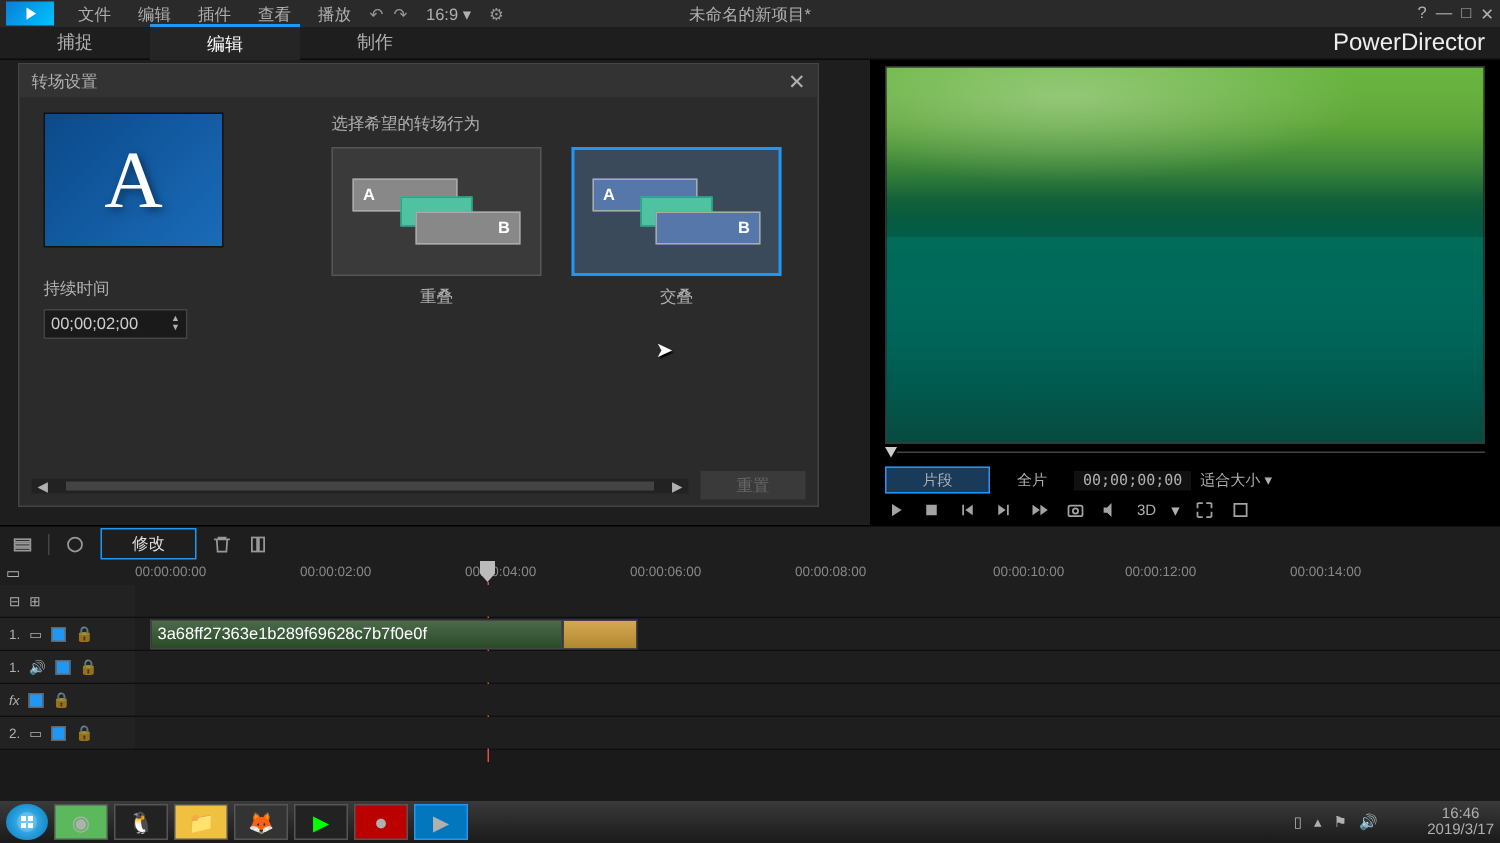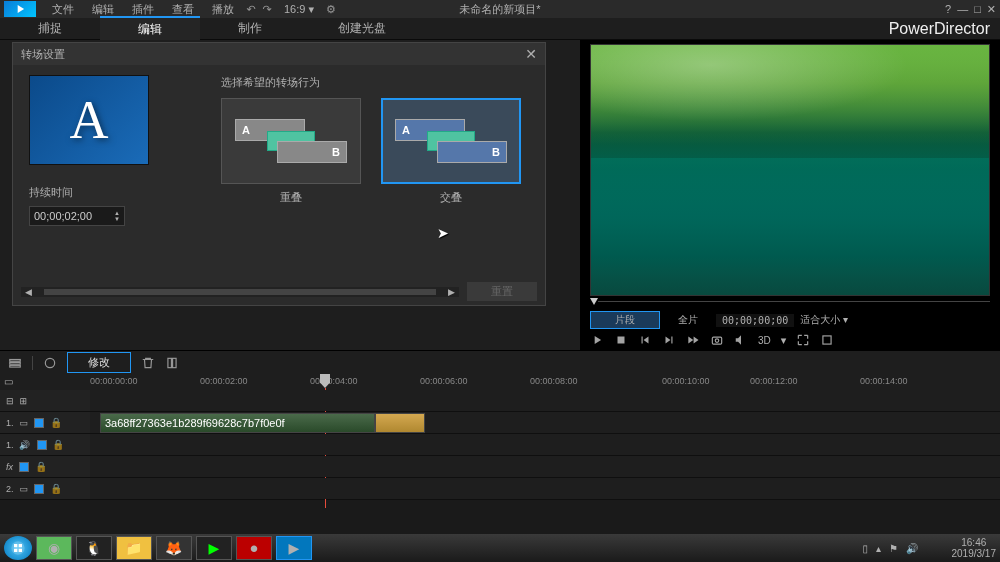--- a/index.html
+++ b/index.html
@@ -19,21 +19,21 @@
 .tab { padding: 3px 38px; cursor: pointer; font-size: 12px; }
 .tab.active { border-top: 2px solid #2196f3; background: #252525; color: #fff; }
 .brand { margin-left: auto; margin-right: 10px; font-size: 16px; color: #eee; }
 
 
 .main { display: flex; height: 310px; }
 .left-panel { flex: 1; background: #1e1e1e; position: relative; }
 .right-panel { width: 420px; background: #000; display: flex; flex-direction: column; padding: 4px 10px 0 10px; }
 
 
-.dialog { position: absolute; left: 12px; top: 2px; width: 534px; height: 264px; background: #2b2b2b; border: 1px solid #444; }
+.dialog { position: absolute; left: 12px; top: 2px; width: 534px; height: 296px; background: #2b2b2b; border: 1px solid #444; }
 .dialog-title { height: 22px; display: flex; align-items: center; padding: 0 8px; font-size: 11px; background: #333; }
 .dialog-close { margin-left: auto; cursor: pointer; font-size: 14px; }
 .dialog-body { padding: 10px 16px; display: flex; gap: 20px; }
 .preview-col { width: 140px; }
 .preview-thumb { width: 120px; height: 90px; background: linear-gradient(135deg,#0b4a8a,#1a6bb8); display: flex; align-items: center; justify-content: center; border: 1px solid #111; }
 .preview-thumb span { font-family: Georgia, serif; font-size: 54px; color: #fff; text-shadow: 2px 2px 6px rgba(0,0,0,0.5); }
 .duration-label { margin-top: 20px; font-size: 11px; }
 .duration-input { margin-top: 6px; display: flex; align-items: center; background: #1a1a1a; border: 1px solid #444; width: 96px; height: 20px; padding: 0 4px; }
 .duration-input input { background: transparent; border: none; color: #ccc; font-size: 11px; width: 72px; outline: none; }
 .spinner { display: flex; flex-direction: column; margin-left: auto; }
@@ -133,21 +133,20 @@
     <span>—</span>
     <span>□</span>
     <span>✕</span>
   </div>
 </div>
 
 <div class="tabs-row">
   <div class="tab">捕捉</div>
   <div class="tab active">编辑</div>
   <div class="tab">制作</div>
-  <div class="tab">创建光盘</div>
   <div class="brand">PowerDirector</div>
 </div>
 
 <div class="main">
   <div class="left-panel">
     <div class="dialog">
       <div class="dialog-title">
         <span>转场设置</span>
         <span class="dialog-close">✕</span>
       </div>

